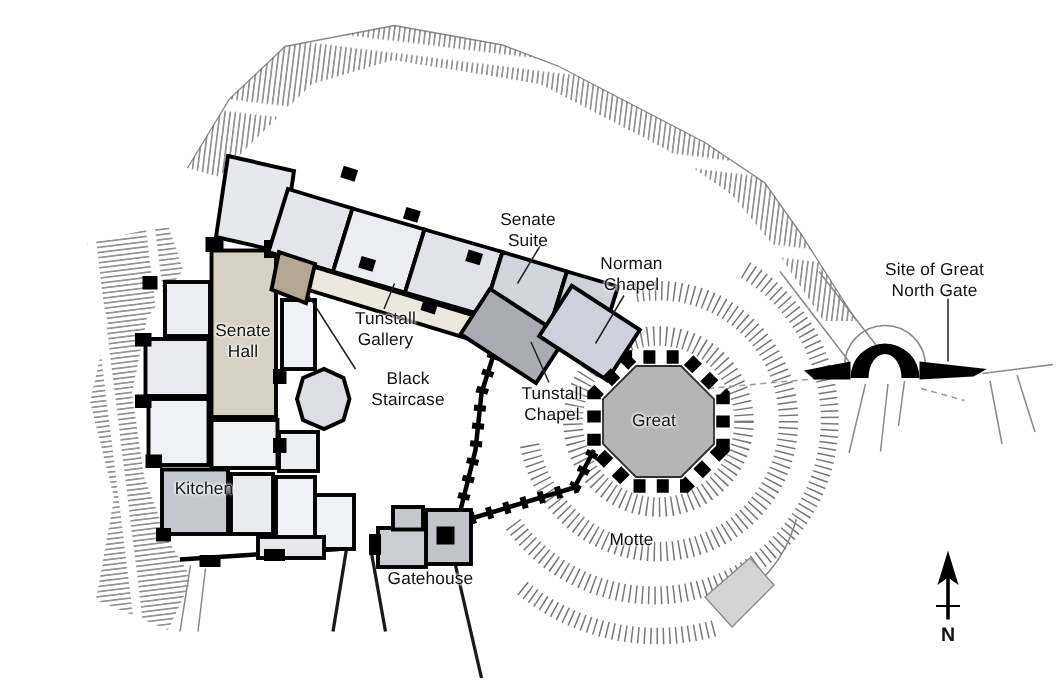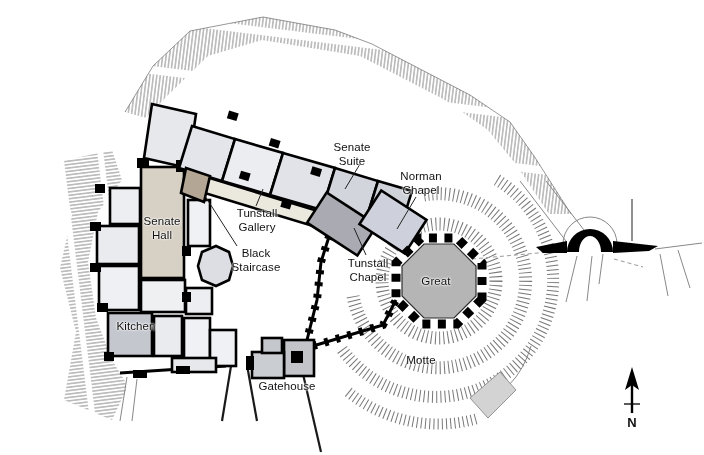--- a/index.html
+++ b/index.html
@@ -162,26 +162,28 @@
     <path class="leader" d="M366,255 L354,228"></path>
     <path class="leader" d="M632,199 L632,241"></path>
   </g>
 </svg>
 
 <div class="map-label" style="left:162px;top:214px">Senate
 Hall</div>
 <div class="map-label" style="left:136px;top:319px">Kitchen</div>
 <div class="map-label" style="left:257px;top:206px">Tunstall
 Gallery</div>
-<div class="map-label" style="left:256px;top:246px">Black
+<div class="map-label" style="left:272px;top:246px">Black
 Staircase</div>
 <div class="map-label" style="left:352px;top:140px">Senate
 Suite</div>
 <div class="map-label" style="left:421px;top:169px">Norman
 Chapel</div>
 <div class="map-label" style="left:368px;top:256px">Tunstall
 Chapel</div>
 <div class="map-label" style="left:436px;top:274px">Great</div>
 <div class="map-label" style="left:421px;top:353px">Motte</div>
 <div class="map-label" style="left:287px;top:379px">Gatehouse</div>
+<div class="map-label" style="left:623px;top:173px">Site of Great
+North Gate</div>
 <div class="map-label bold" style="left:632px;top:415px">N</div>
 
 </div>
 
 </body></html>

